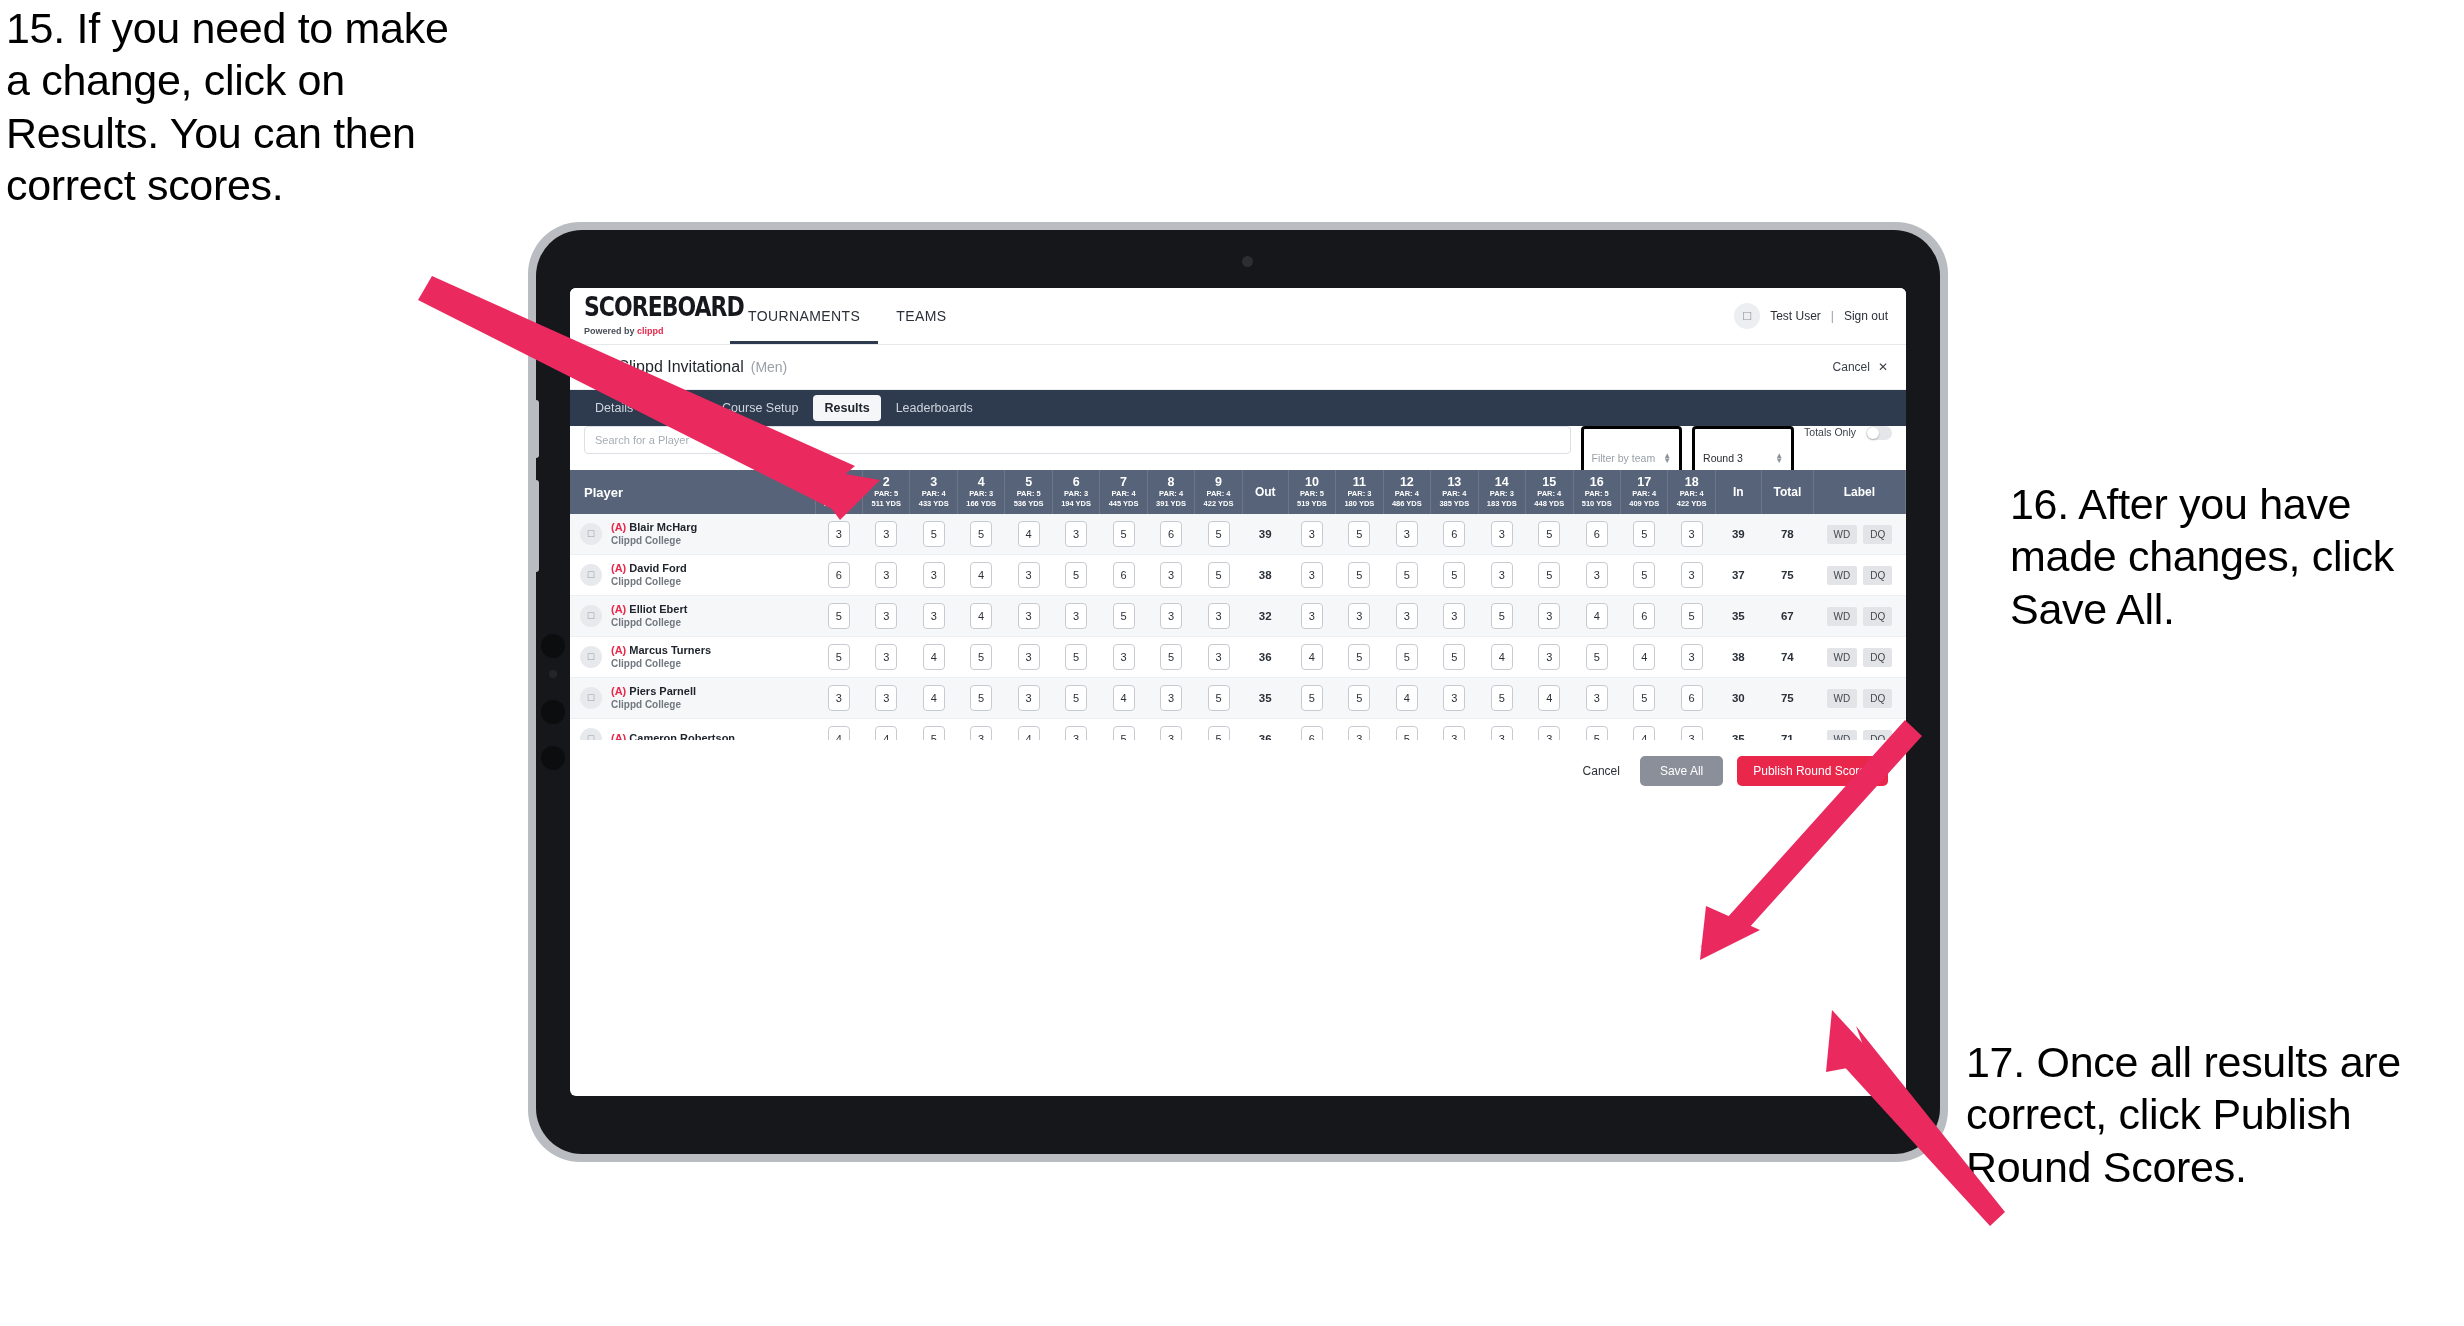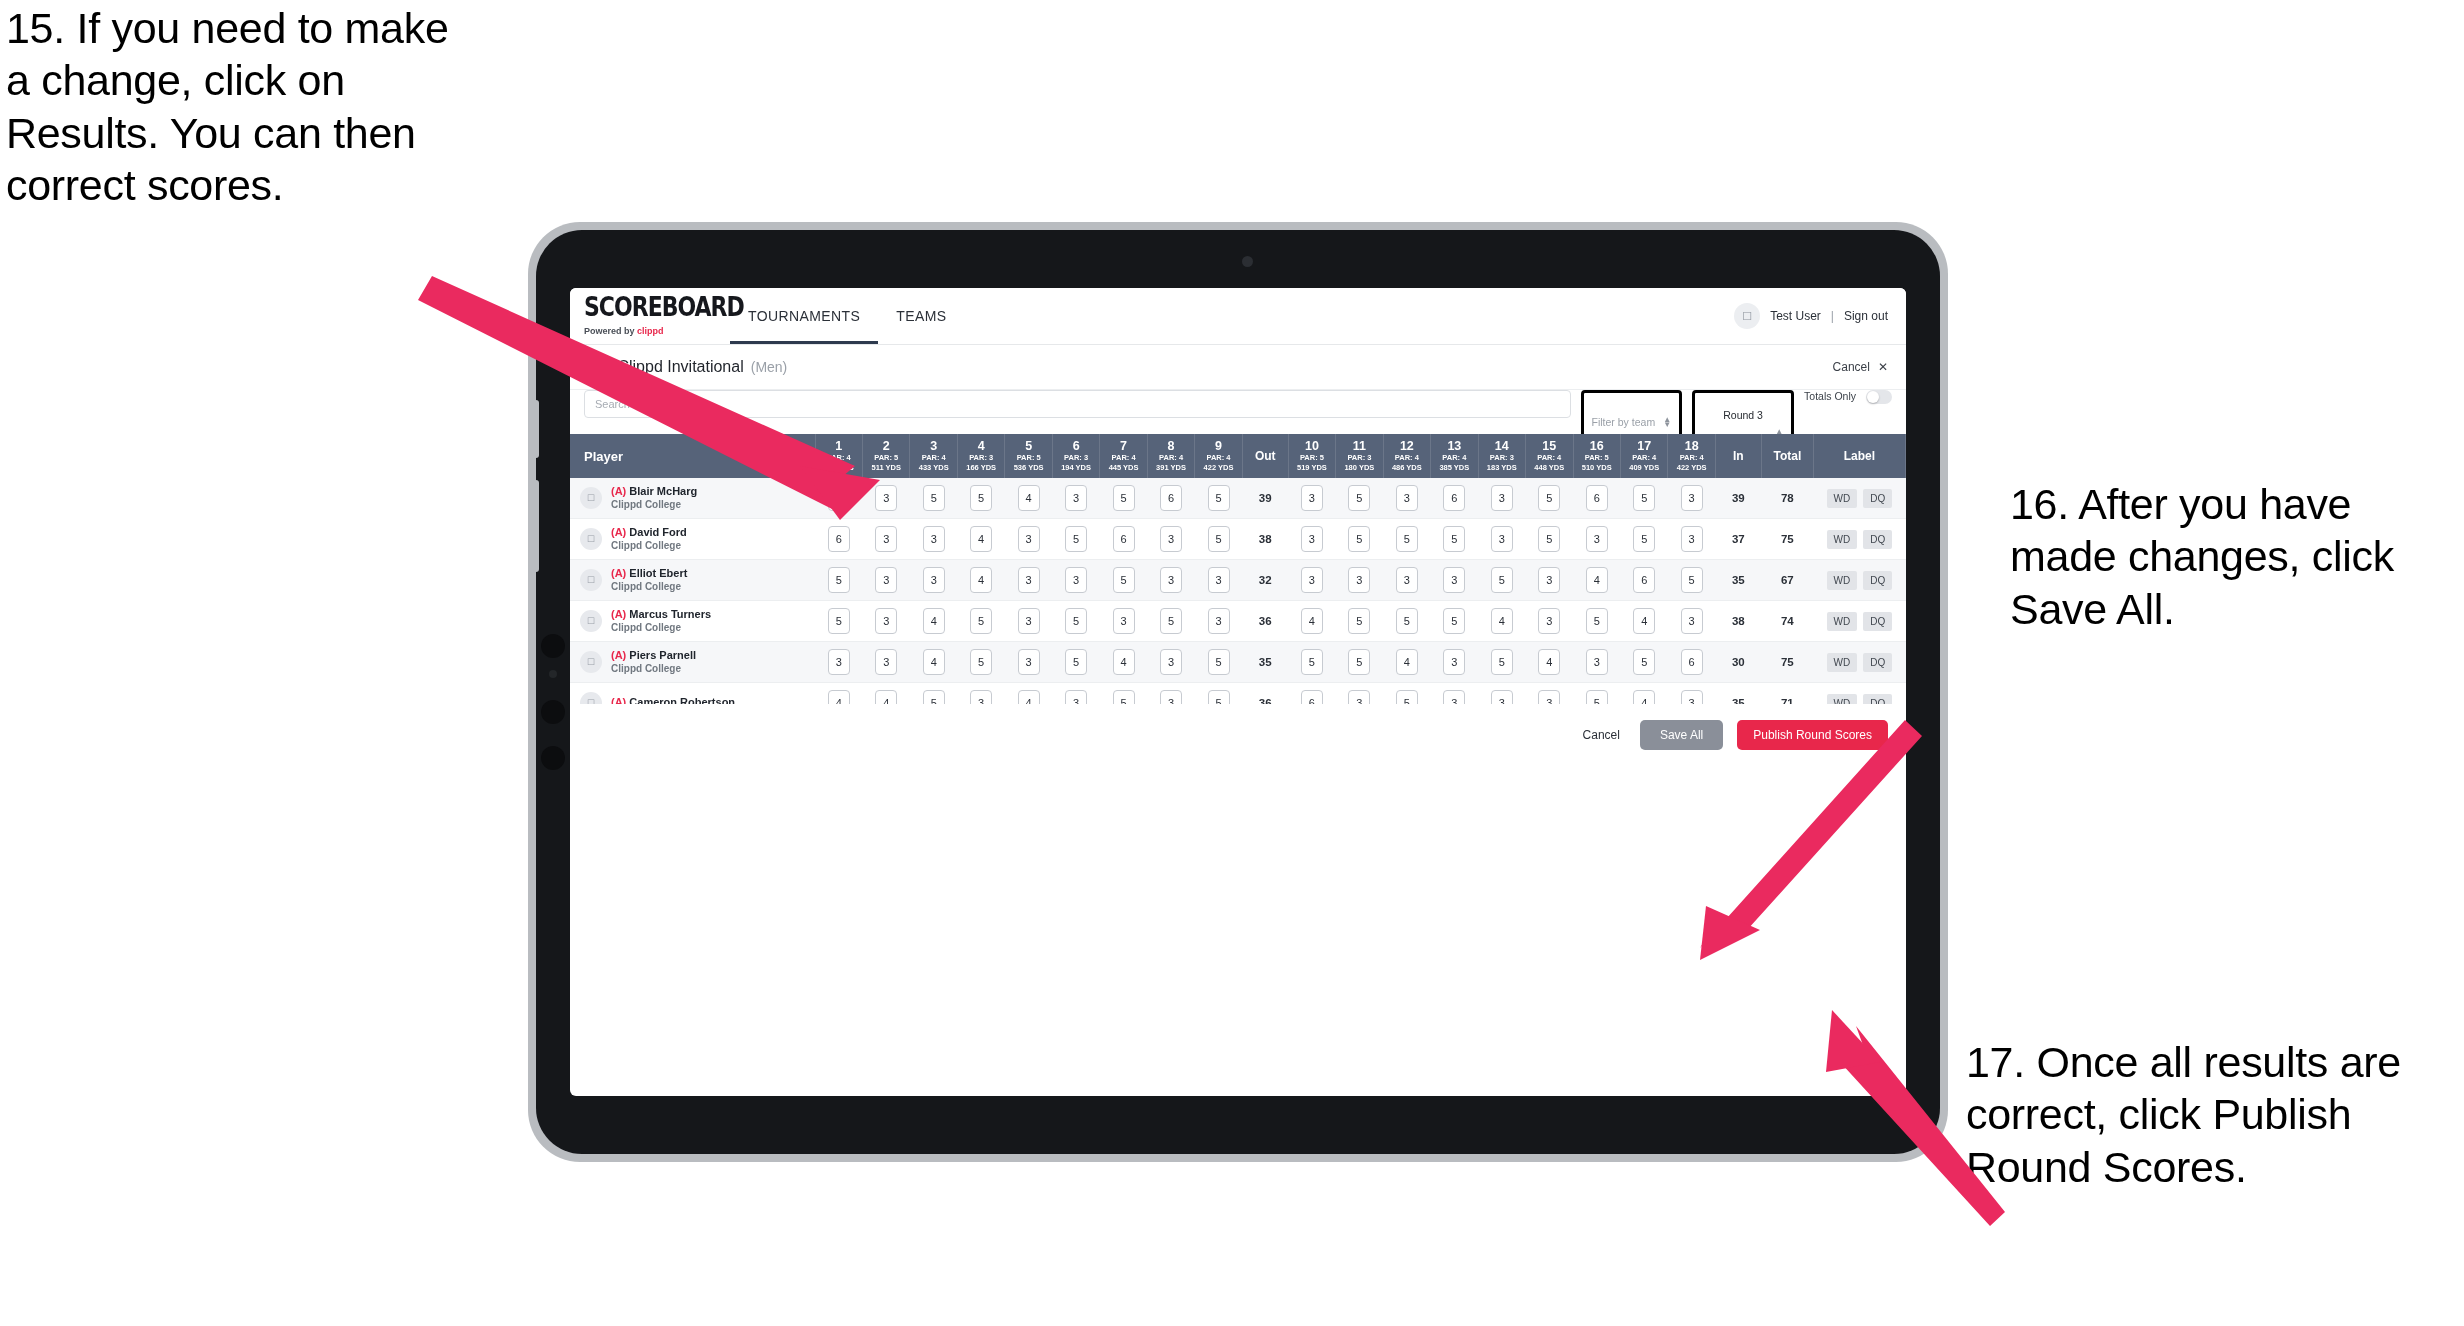--- a/index.html
+++ b/index.html
@@ -51,21 +51,21 @@
   .t-gender{font-size:14px;color:#9aa0a8;margin-left:7px;}
   .cancelx{margin-left:auto;font-size:12px;color:#3a3f47;display:flex;gap:8px;align-items:center;}
 
   .subnav{height:36px;background:#2e3a4e;display:flex;align-items:center;padding:0 14px;gap:4px;}
   .sn{font-size:12.5px;color:#cfd5de;padding:6px 11px;border-radius:4px;}
   .sn.active{background:#f5f6f8;color:#20252d;font-weight:600;}
 
   .filterbar{height:44px;background:#fff;display:flex;align-items:flex-start;padding:0 14px;gap:10px;}
   .search{flex:1;height:26px;border:1px solid #dcdfe3;border-radius:4px;display:flex;align-items:center;padding:0 10px;font-size:11px;color:#a7acb3;background:#fff;}
   .selbox{height:26px;border:3px solid #000000;border-radius:4px;display:flex;align-items:center;gap:8px;padding:16px 8px;font-size:10.5px;color:#9aa0a8;background:#fff;}
-  .selbox.round{color:#272b31;min-width:80px;flex-direction:column;}
+  .selbox.round{color:#272b31;min-width:80px;}
   .chev{display:flex;flex-direction:column;line-height:5px;font-size:8px;color:#8d939c;}
   .totlabel{font-size:10.5px;color:#3c424a;}
   .toggle{width:26px;height:14px;border-radius:8px;background:#e4e6ea;position:relative;}
   .toggle:after{content:"";position:absolute;left:1px;top:1px;width:12px;height:12px;border-radius:50%;background:#fff;box-shadow:0 1px 2px rgba(0,0,0,.25);}
 
   
   .tbl{width:100%;border-collapse:collapse;table-layout:fixed;font-size:11px;}
   .tbl thead th{background:#566379;color:#fff;font-weight:700;padding:0;border-right:1px solid #6b7689;vertical-align:middle;height:44px;}
   .tbl thead th.playerh{background:#566379;text-align:left;padding-left:14px;font-size:13px;}
   .hnum{font-size:12.5px;font-weight:700;line-height:1.05;}
@@ -139,20 +139,27 @@
     <div class="titlebar">
       <div class="clogo">C</div>
       <div class="t-name">Clippd Invitational</div>
       <div class="t-gender">(Men)</div>
       <div class="cancelx">
         <span>Cancel</span>
         <span>✕</span>
       </div>
     </div>
 
+    <div class="subnav">
+      <div class="sn">Details</div>
+      <div class="sn">Teams</div>
+      <div class="sn">Course Setup</div>
+      <div class="sn active">Results</div>
+      <div class="sn">Leaderboards</div>
+    </div>
 
     <div class="filterbar">
       <div class="search">
           <span>Search for a Player</span>
         </div>
       <div class="selbox">
         <span>Filter by team</span>
         <span class="chev">
             <span>▲</span>
             <span>▼</span>

